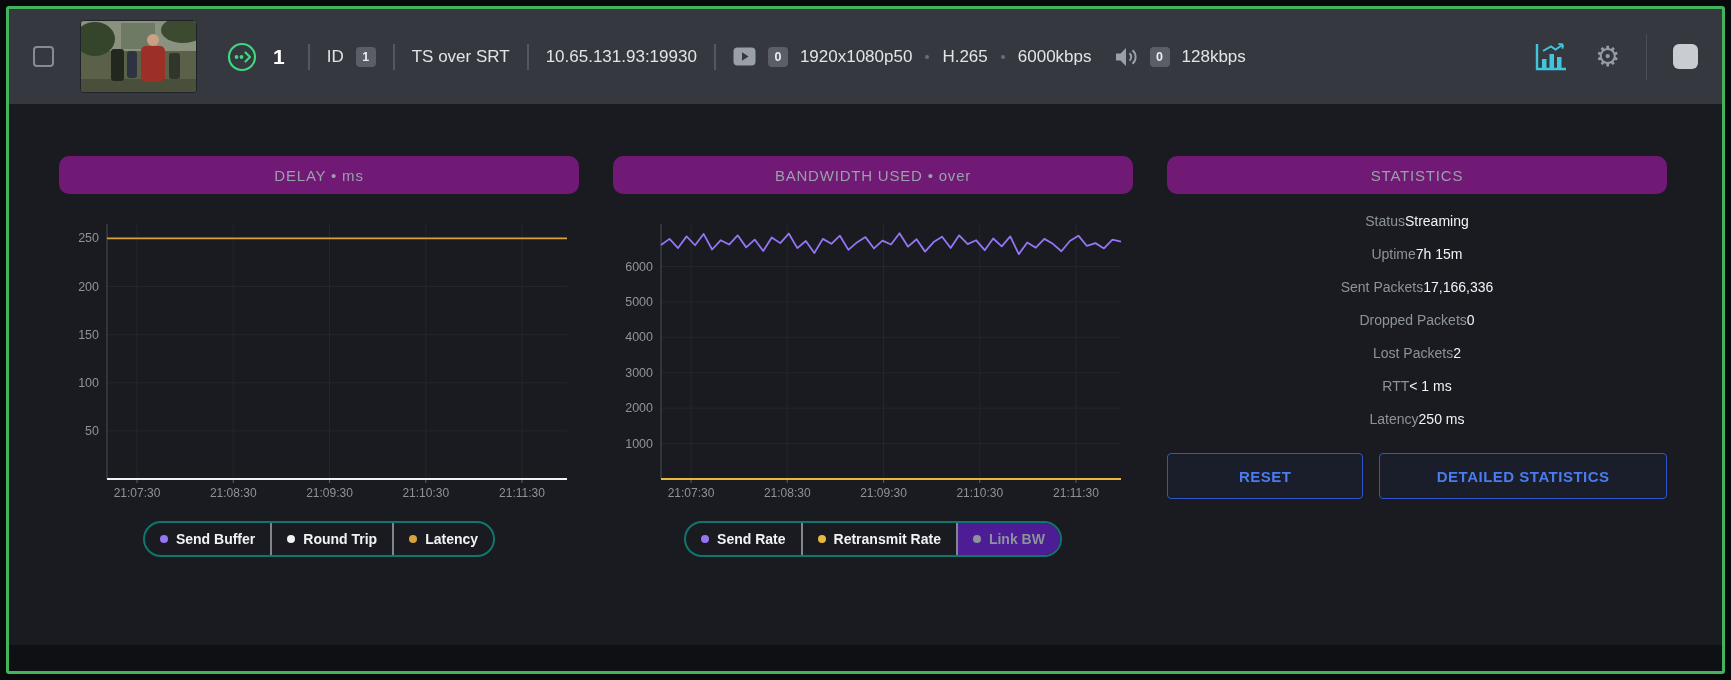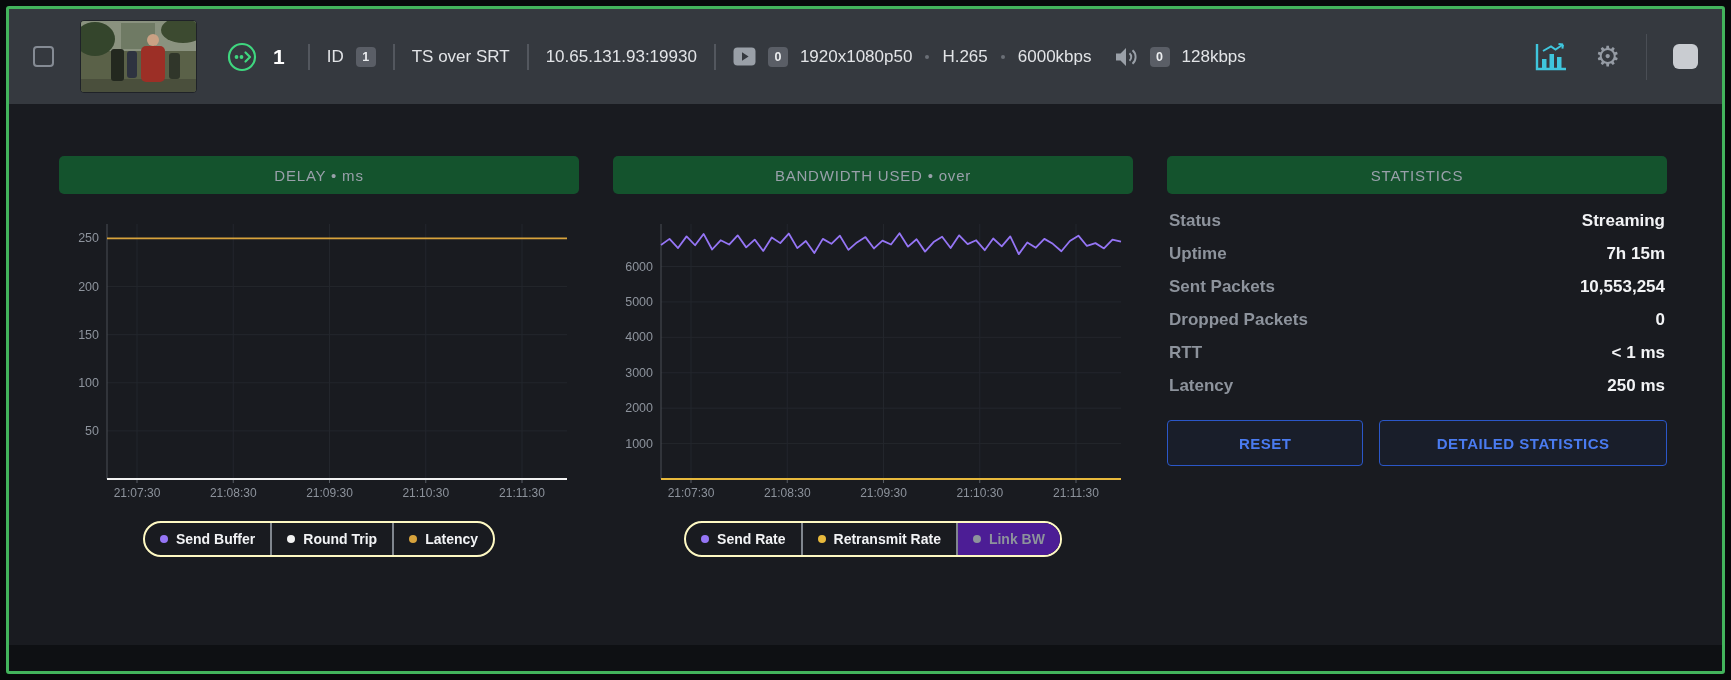--- a/index.html
+++ b/index.html
@@ -55,38 +55,38 @@
   .right-tools { margin-left:auto; display:flex; align-items:center; gap:26px; }
   .icon-btn { display:flex; align-items:center; justify-content:center; cursor:pointer; background:none; border:none; padding:0; }
   .gear-glyph { font-size:28px; color:#959ba4; line-height:1; font-family:"DejaVu Sans", sans-serif; }
   .vdiv { width:1px; height:46px; background:#4a4e55; }
   .stop-btn { width:25px; height:25px; background:#c9ccd1; border-radius:6px; border:none; cursor:pointer; }
   
   .content { display:flex; gap:34px; padding:52px 50px 0; }
   .col { width:520px; flex:none; display:flex; flex-direction:column; }
   .col.stats { width:500px; }
   .panel-header {
-    height:38px; background:#14532d; border-radius:5px;
+    height:38px; background:#701a75; border-radius:10px;
     display:flex; align-items:center; justify-content:center;
     color:#99a0aa; font-size:15px; letter-spacing:0.8px;
   }
   .chart { margin-top:14px; font-family:"Liberation Sans", sans-serif; }
   .legend { display:flex; justify-content:center; margin-top:8px; }
-  .legend-group { display:inline-flex; border:2px solid #fef9c3; border-radius:19px; overflow:hidden; }
+  .legend-group { display:inline-flex; border:2px solid #0f766e; border-radius:19px; overflow:hidden; }
   .legend-item {
     display:flex; align-items:center; gap:8px;
     padding:8px 15px; font-size:14px; font-weight:bold; color:#f2f3f5;
     border-right:2px solid #80868e; cursor:pointer;
   }
   .legend-item:last-child { border-right:none; }
   .legend-item.disabled { background:#4c1d95; color:#8d939c; }
   .ldot { width:8px; height:8px; border-radius:50%; flex:none; }
   
   .stats-rows { margin-top:10px; padding:0 2px; }
-  .stat-row { display:flex; justify-content:space-between; align-items:center; height:33px; font-size:17px;font-weight:bold; }
+  .stat-row { display:flex; justify-content:center; align-items:center; height:33px; font-size:14px; }
   .stat-label { color:#8d939c; }
   .stat-value { color:#f2f3f5; }
   .btn-row { display:flex; gap:16px; margin-top:18px; }
   .btn {
     height:46px; border:1px solid #2b57c8; border-radius:4px;
     background:rgba(40,80,200,0.06); color:#4a7bf0;
     font-weight:bold; font-size:15px; letter-spacing:0.5px;
     font-family:"Liberation Sans", sans-serif; cursor:pointer;
   }
   .btn.reset { flex:2; }
@@ -293,25 +293,29 @@
           <div class="stat-row">
             <span class="stat-label">Status</span>
             <span class="stat-value">Streaming</span>
           </div>
           <div class="stat-row">
             <span class="stat-label">Uptime</span>
             <span class="stat-value">7h 15m</span>
           </div>
           <div class="stat-row">
             <span class="stat-label">Sent Packets</span>
-            <span class="stat-value">10,553,254</span>
+            <span class="stat-value">17,166,336</span>
           </div>
           <div class="stat-row">
             <span class="stat-label">Dropped Packets</span>
             <span class="stat-value">0</span>
+          </div>
+          <div class="stat-row">
+            <span class="stat-label">Lost Packets</span>
+            <span class="stat-value">2</span>
           </div>
           <div class="stat-row">
             <span class="stat-label">RTT</span>
             <span class="stat-value">&lt; 1 ms</span>
           </div>
           <div class="stat-row">
             <span class="stat-label">Latency</span>
             <span class="stat-value">250 ms</span>
           </div>
         </div>

